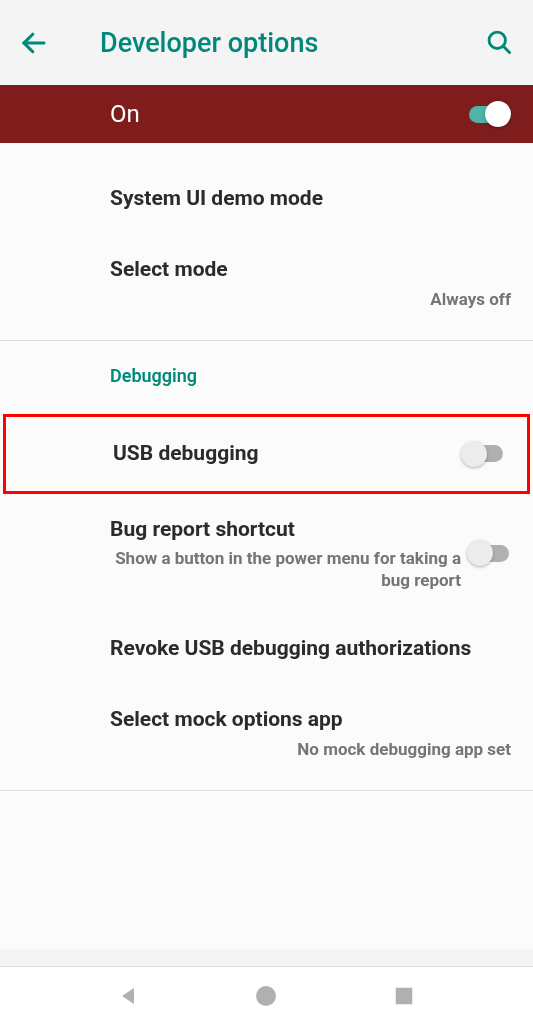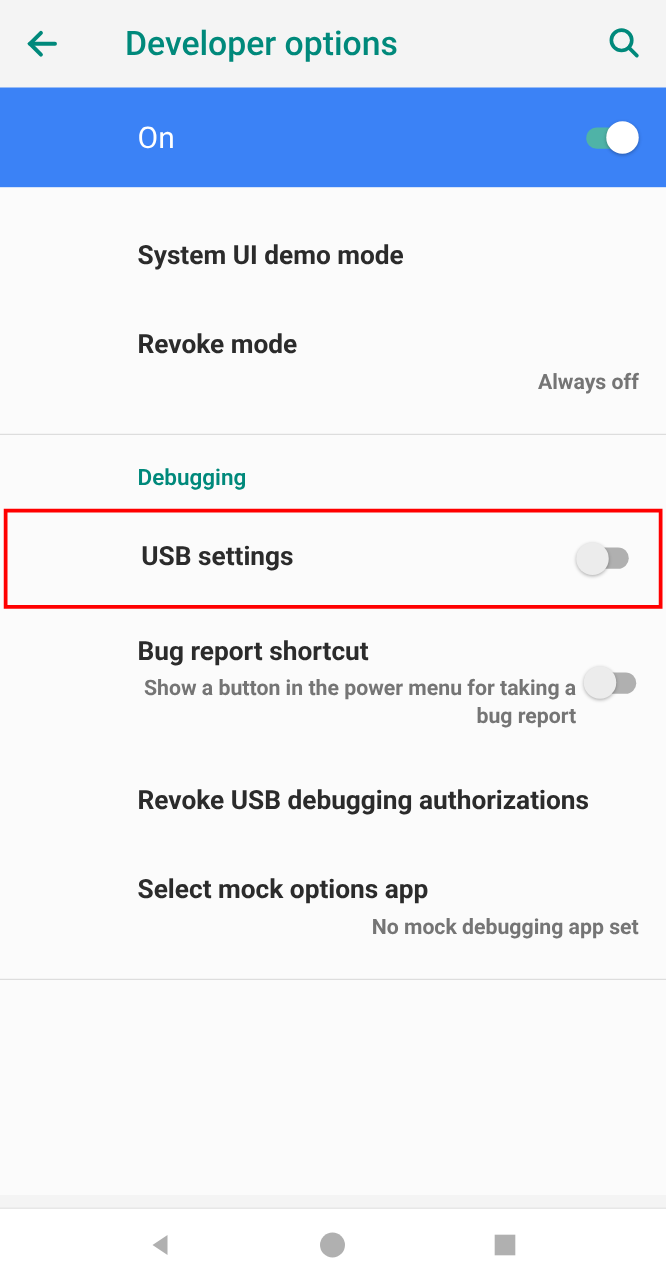--- a/index.html
+++ b/index.html
@@ -9,21 +9,21 @@
       font-family: -apple-system, BlinkMacSystemFont, "Roboto", "Segoe UI", sans-serif;
     }
     body {
       width: 533px;
       height: 1024px;
       background: #f4f4f4;
       overflow: hidden;
       position: relative;
     }
     .header {
-      height: 70px;
+      height: 85px;
       display: flex;
       align-items: center;
       padding: 0 18px;
       background: #f4f4f4;
     }
     .back-icon {
       width: 32px;
       height: 32px;
       color: #00897b;
       display: flex;
@@ -36,23 +36,23 @@
       font-size: 27px;
       font-weight: 500;
       color: #00897b;
     }
     .search-icon {
       width: 30px;
       height: 30px;
       color: #00897b;
     }
     .master-toggle {
-      background: #3b82f6;
+      background: #7f1d1d;
       color: white;
-      height: 80px;
+      height: 58px;
       display: flex;
       align-items: center;
       padding: 0 22px 0 110px;
     }
     .master-toggle-label {
       flex: 1;
       font-size: 24px;
       font-weight: 400;
     }
     .toggle {
@@ -105,21 +105,21 @@
       margin-top: 4px;
       line-height: 1.3;
       text-align: right;
     }
     .section-divider {
       height: 1px;
       background: #ddd;
       margin: 8px 0 0 0;
     }
     .section-header {
-      padding: 24px 22px 14px 110px;
+      padding: 24px 22px 28px 110px;
       font-size: 18px;
       font-weight: 600;
       color: #00897b;
     }
     .highlighted {
       border: 3px solid #ff0000;
       margin: 0 3px;
       padding-left: 107px;
     }
     .nav-bar {
@@ -185,33 +185,33 @@
   <div class="spacer-top"></div>
 
   <div class="item">
     <div class="item-text">
       <div class="item-title">System UI demo mode</div>
     </div>
   </div>
 
   <div class="item">
     <div class="item-text">
-      <div class="item-title">Revoke mode</div>
+      <div class="item-title">Select mode</div>
       <div class="item-subtitle">Always off</div>
     </div>
   </div>
 
 
   <div class="section-divider"></div>
 
   <div class="section-header">Debugging</div>
 
   <div class="item highlighted">
     <div class="item-text">
-      <div class="item-title">USB settings</div>
+      <div class="item-title">USB debugging</div>
     </div>
     <div class="toggle">
       <div class="toggle-track"></div>
       <div class="toggle-thumb"></div>
     </div>
   </div>
 
   <div class="item">
     <div class="item-text">
       <div class="item-title">Bug report shortcut</div>

